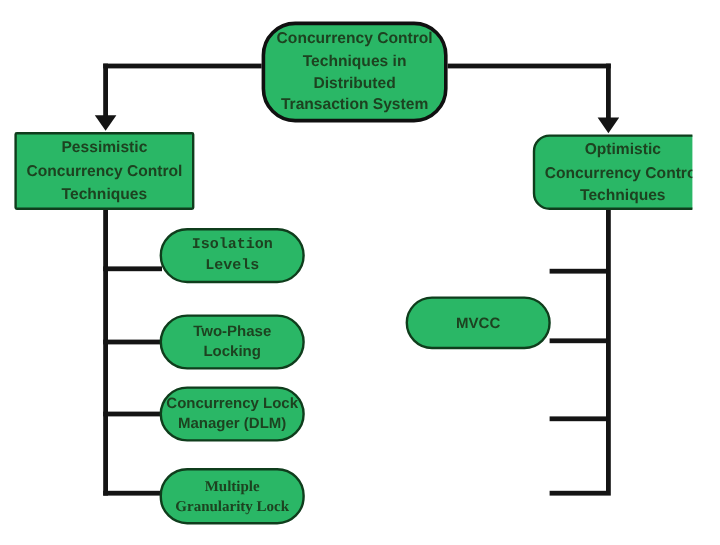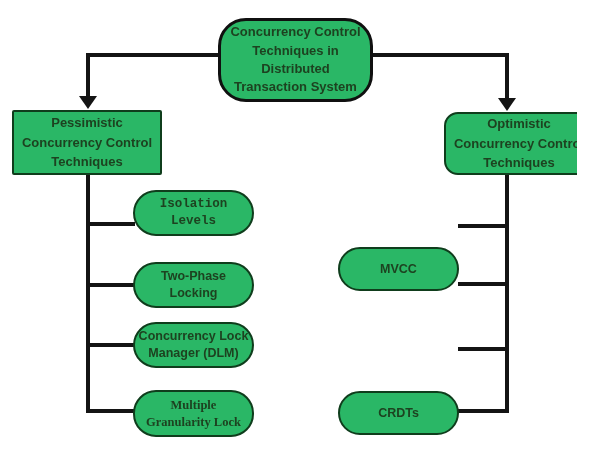--- a/index.html
+++ b/index.html
@@ -95,15 +95,14 @@
 
   <div class="node pill pill-l" style="top:190px;font-family:Liberation Mono, monospace;">Isolation Levels</div>
   <div class="node pill pill-l" style="top:262px;">Two-Phase
 Locking</div>
   <div class="node pill pill-l" style="top:322px;">Concurrency Lock
 Manager (DLM)</div>
   <div class="node pill pill-l" style="top:390px; height:47px;font-family:Liberation Serif, serif;">Multiple
 Granularity Lock</div>
 
   <div class="node pill pill-r" style="top:247px;">MVCC</div>
-  <div class="node pill pill-r" style="top:391px;">CRDTs</div>
 
 </div>
 
 </body></html>

